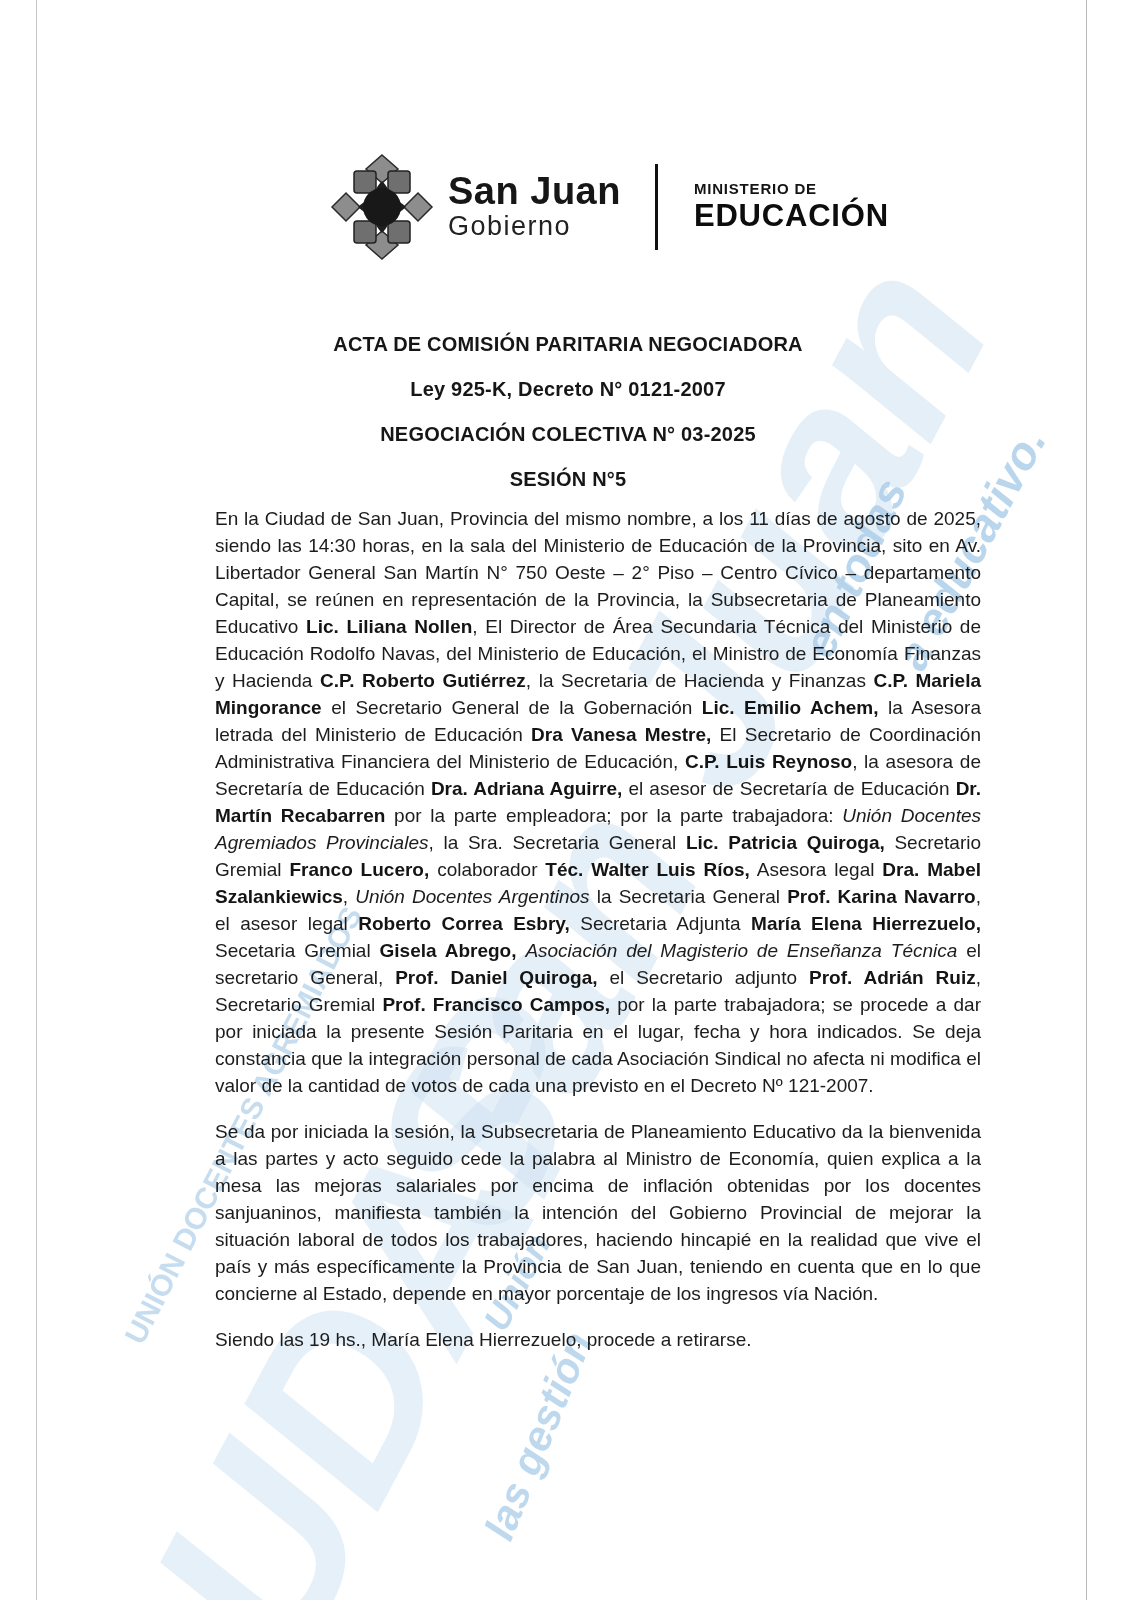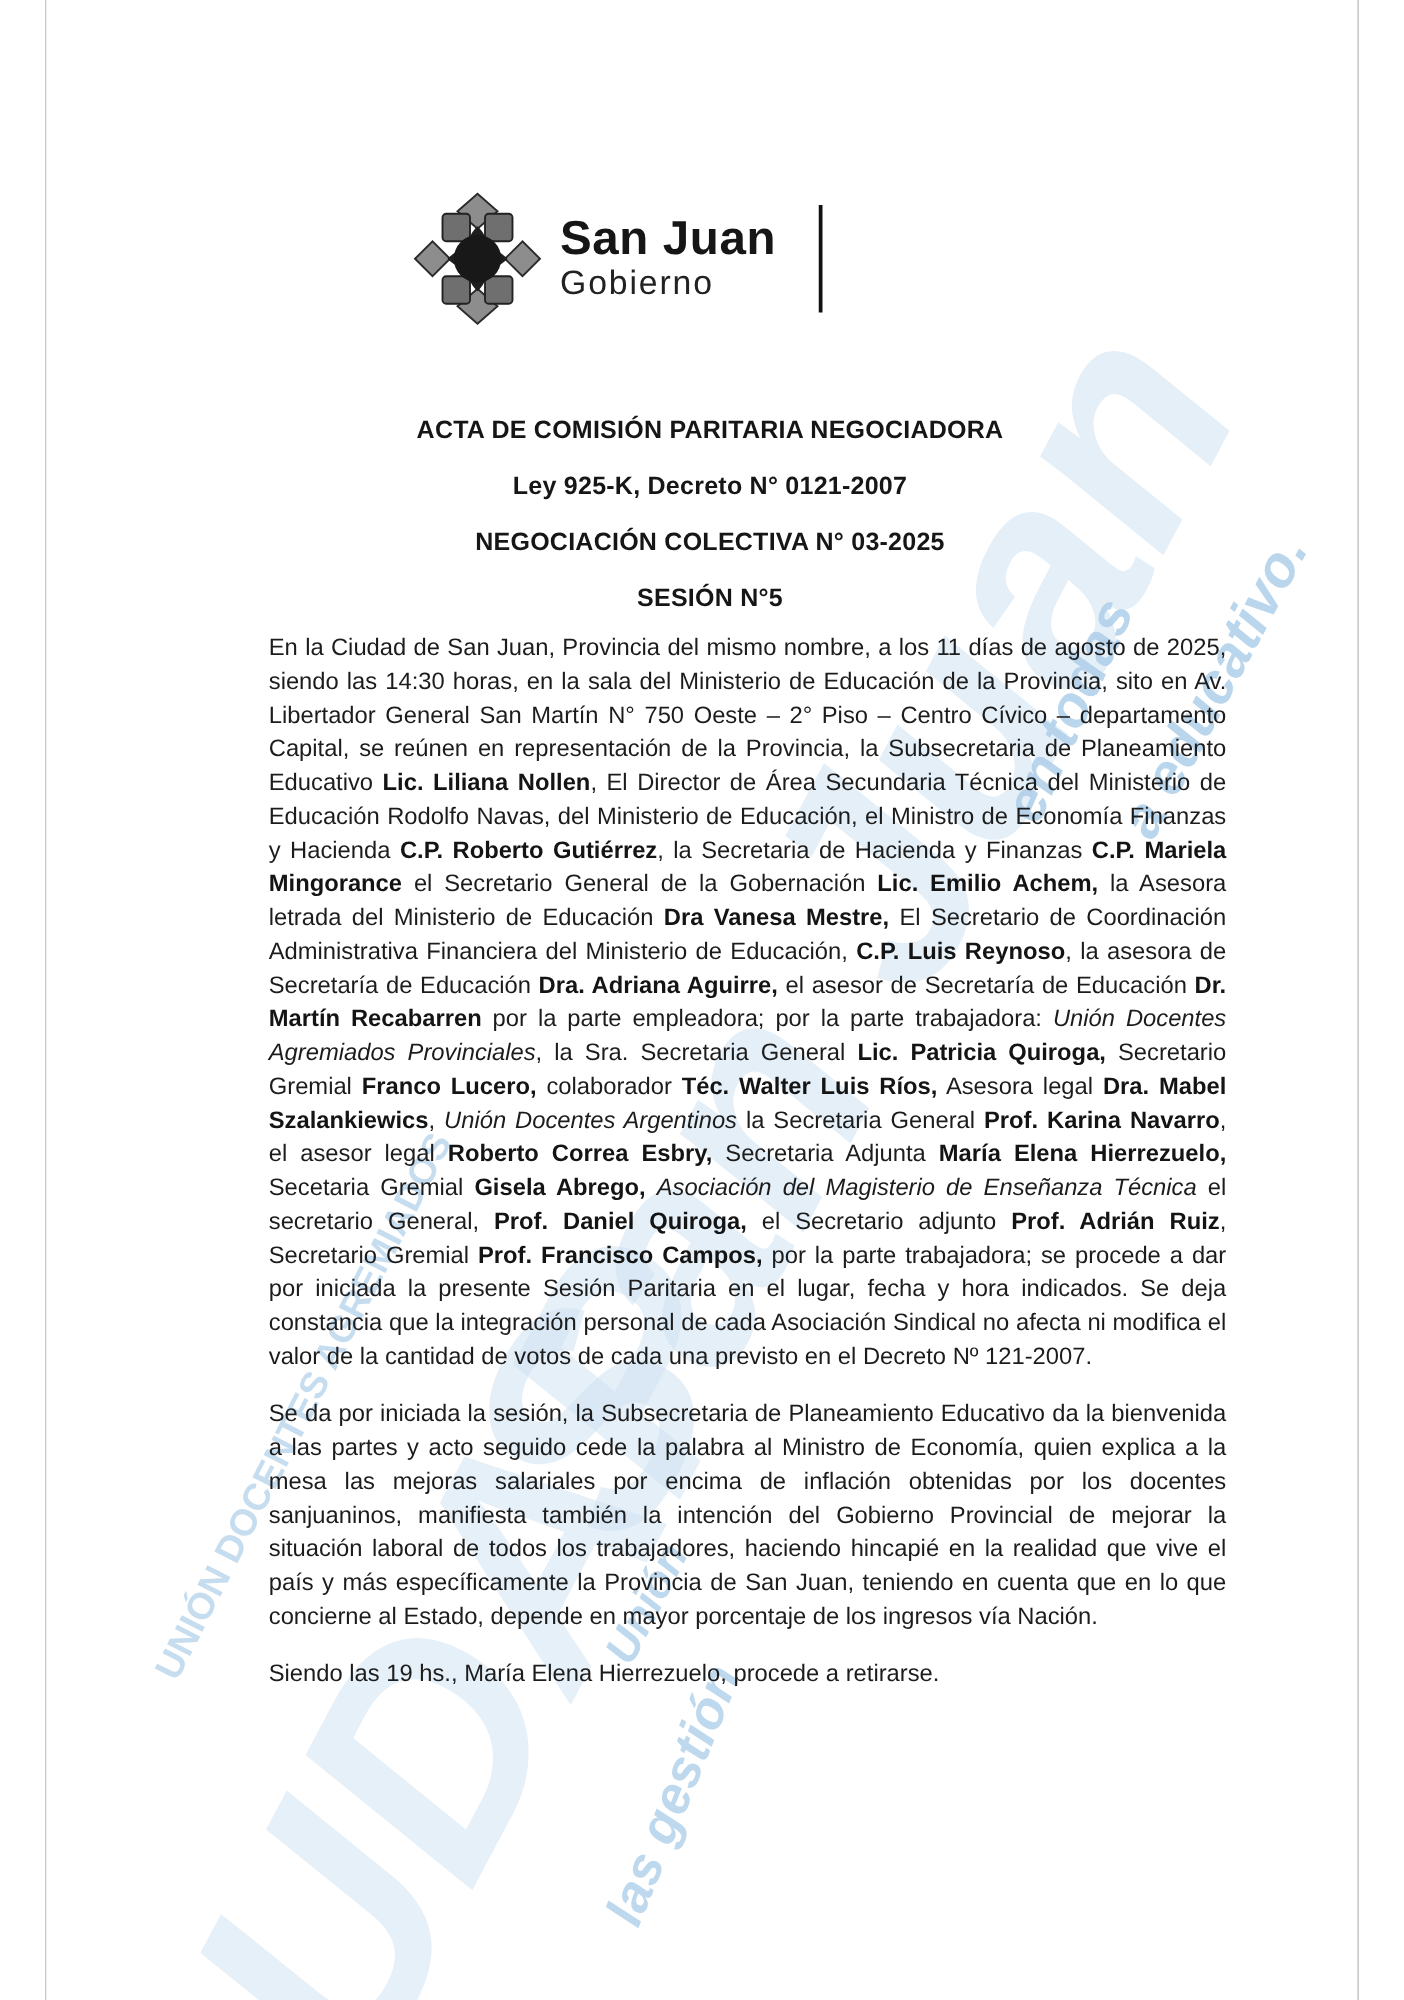--- a/index.html
+++ b/index.html
@@ -92,20 +92,24 @@
         <path d="M28 54 C36 46 44 44 50 54 C44 64 36 62 28 54 Z" fill="#1e1e1e"></path>
         <path d="M76 54 C68 46 60 44 54 54 C60 64 68 62 76 54 Z" fill="#1e1e1e"></path>
 
         <circle cx="52" cy="54" r="19" fill="#181818"></circle>
       </svg>
       <div class="brand">
         <div class="brand-name">San Juan</div>
         <div class="brand-sub">Gobierno</div>
       </div>
       <div class="logo-divider"></div>
+      <div class="ministry">
+        <div class="ministry-label">MINISTERIO DE</div>
+        <div class="ministry-name">EDUCACIÓN</div>
+      </div>
     </div>
 
     <div class="titles">
       <div class="doc-title">ACTA DE COMISIÓN PARITARIA NEGOCIADORA</div>
       <div class="doc-title">Ley 925-K, Decreto N° 0121-2007</div>
       <div class="doc-title">NEGOCIACIÓN COLECTIVA N° 03-2025</div>
       <div class="doc-title">SESIÓN N°5</div>
     </div>
 
     <div class="body-text">

